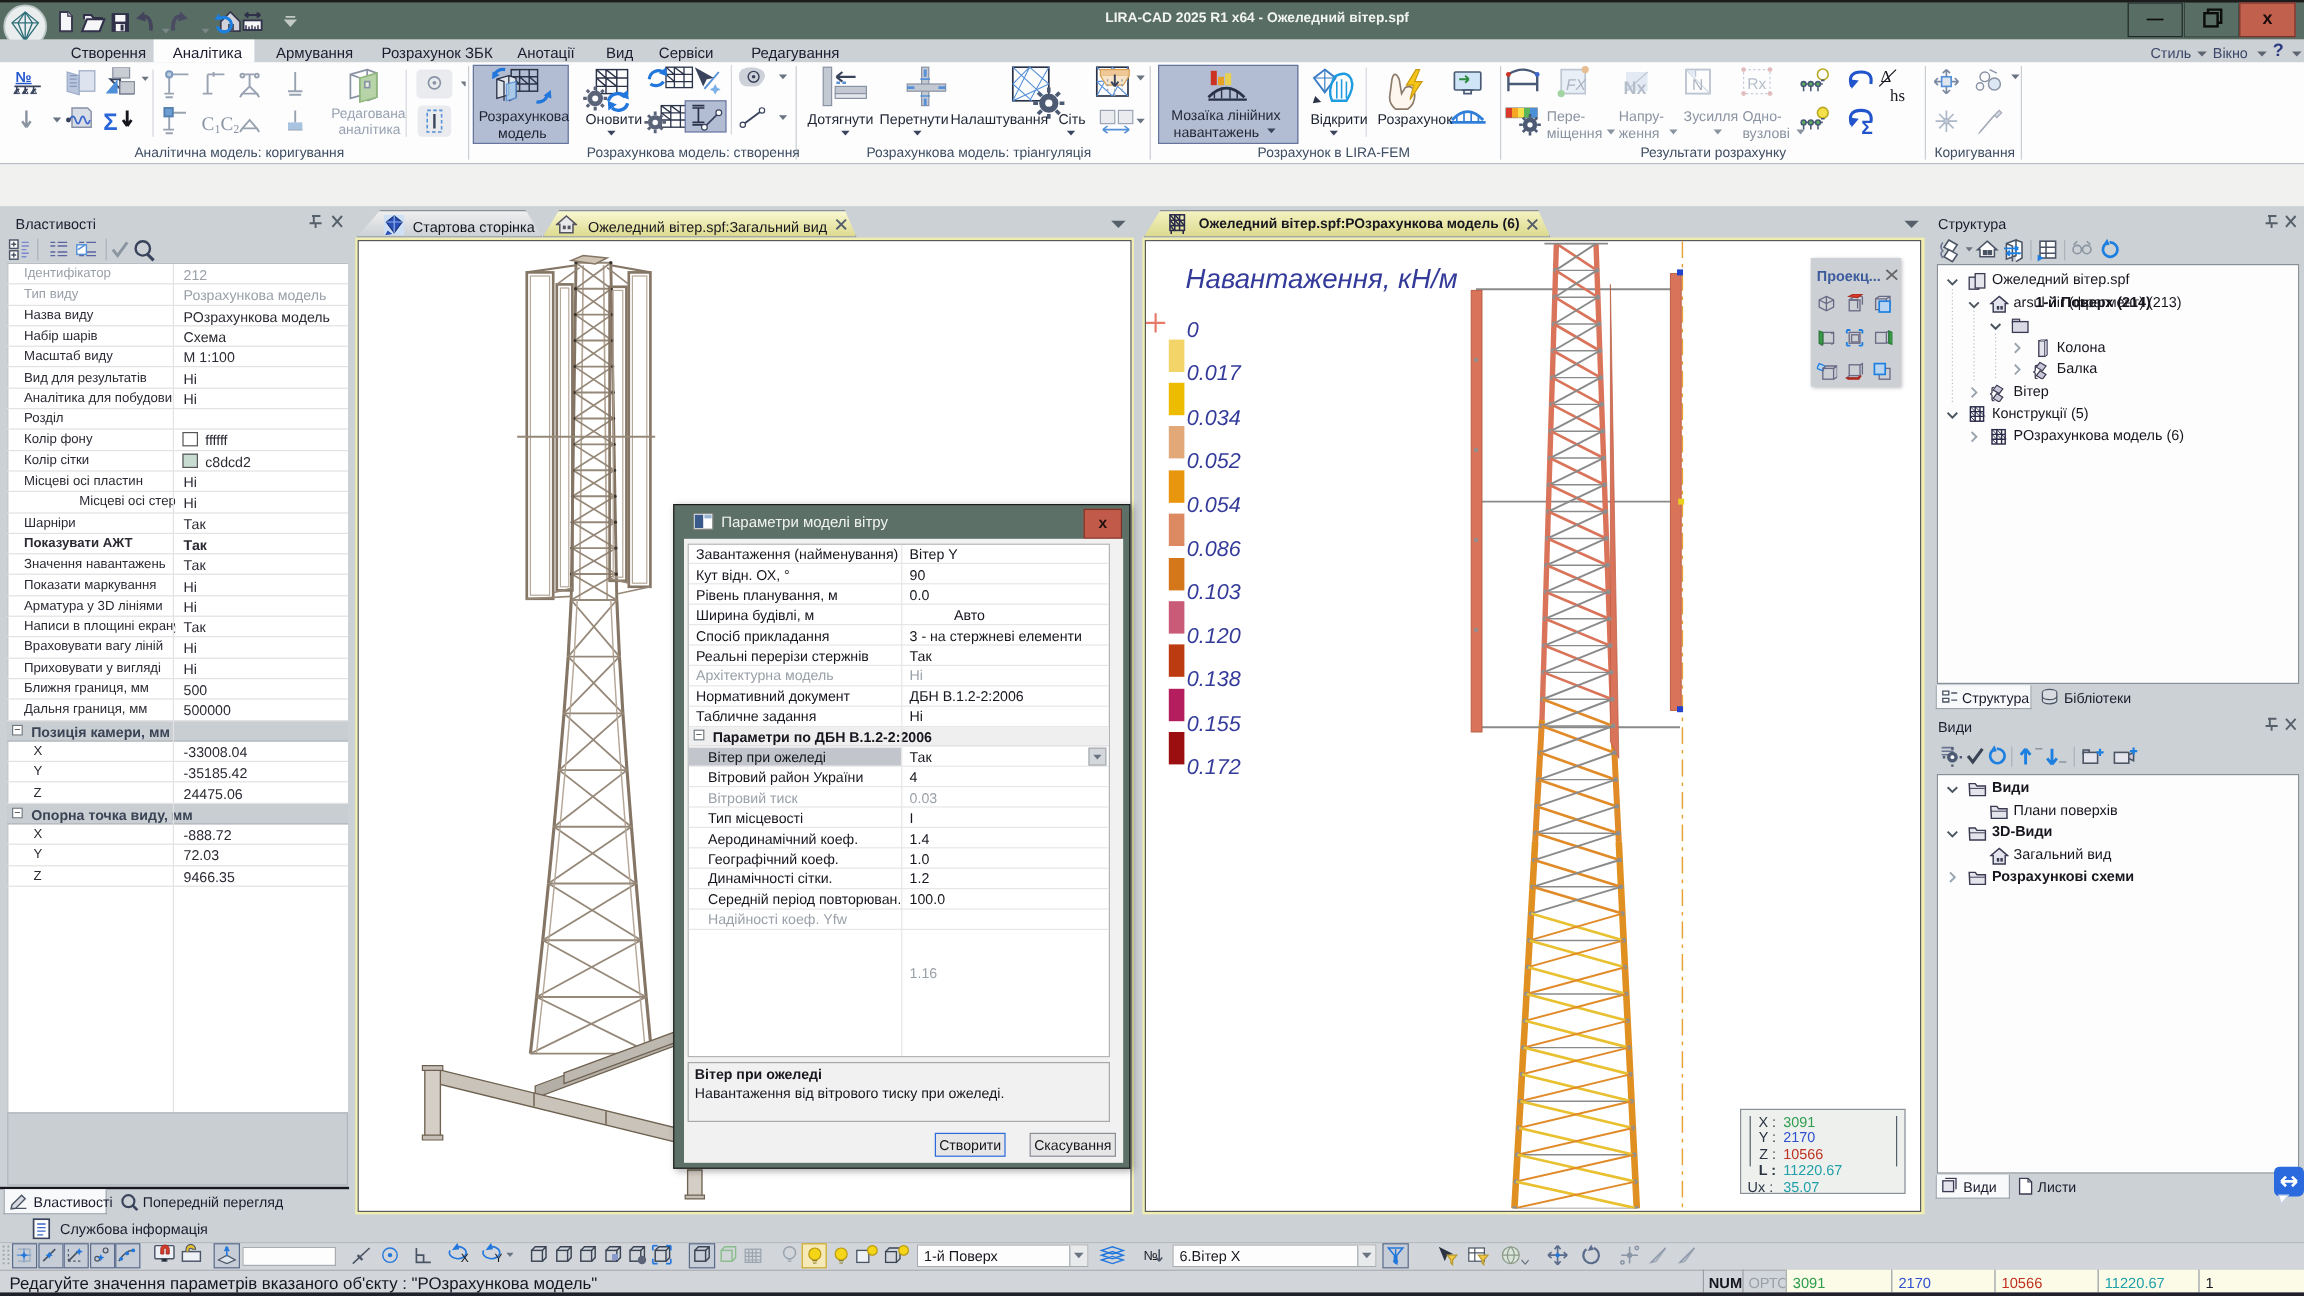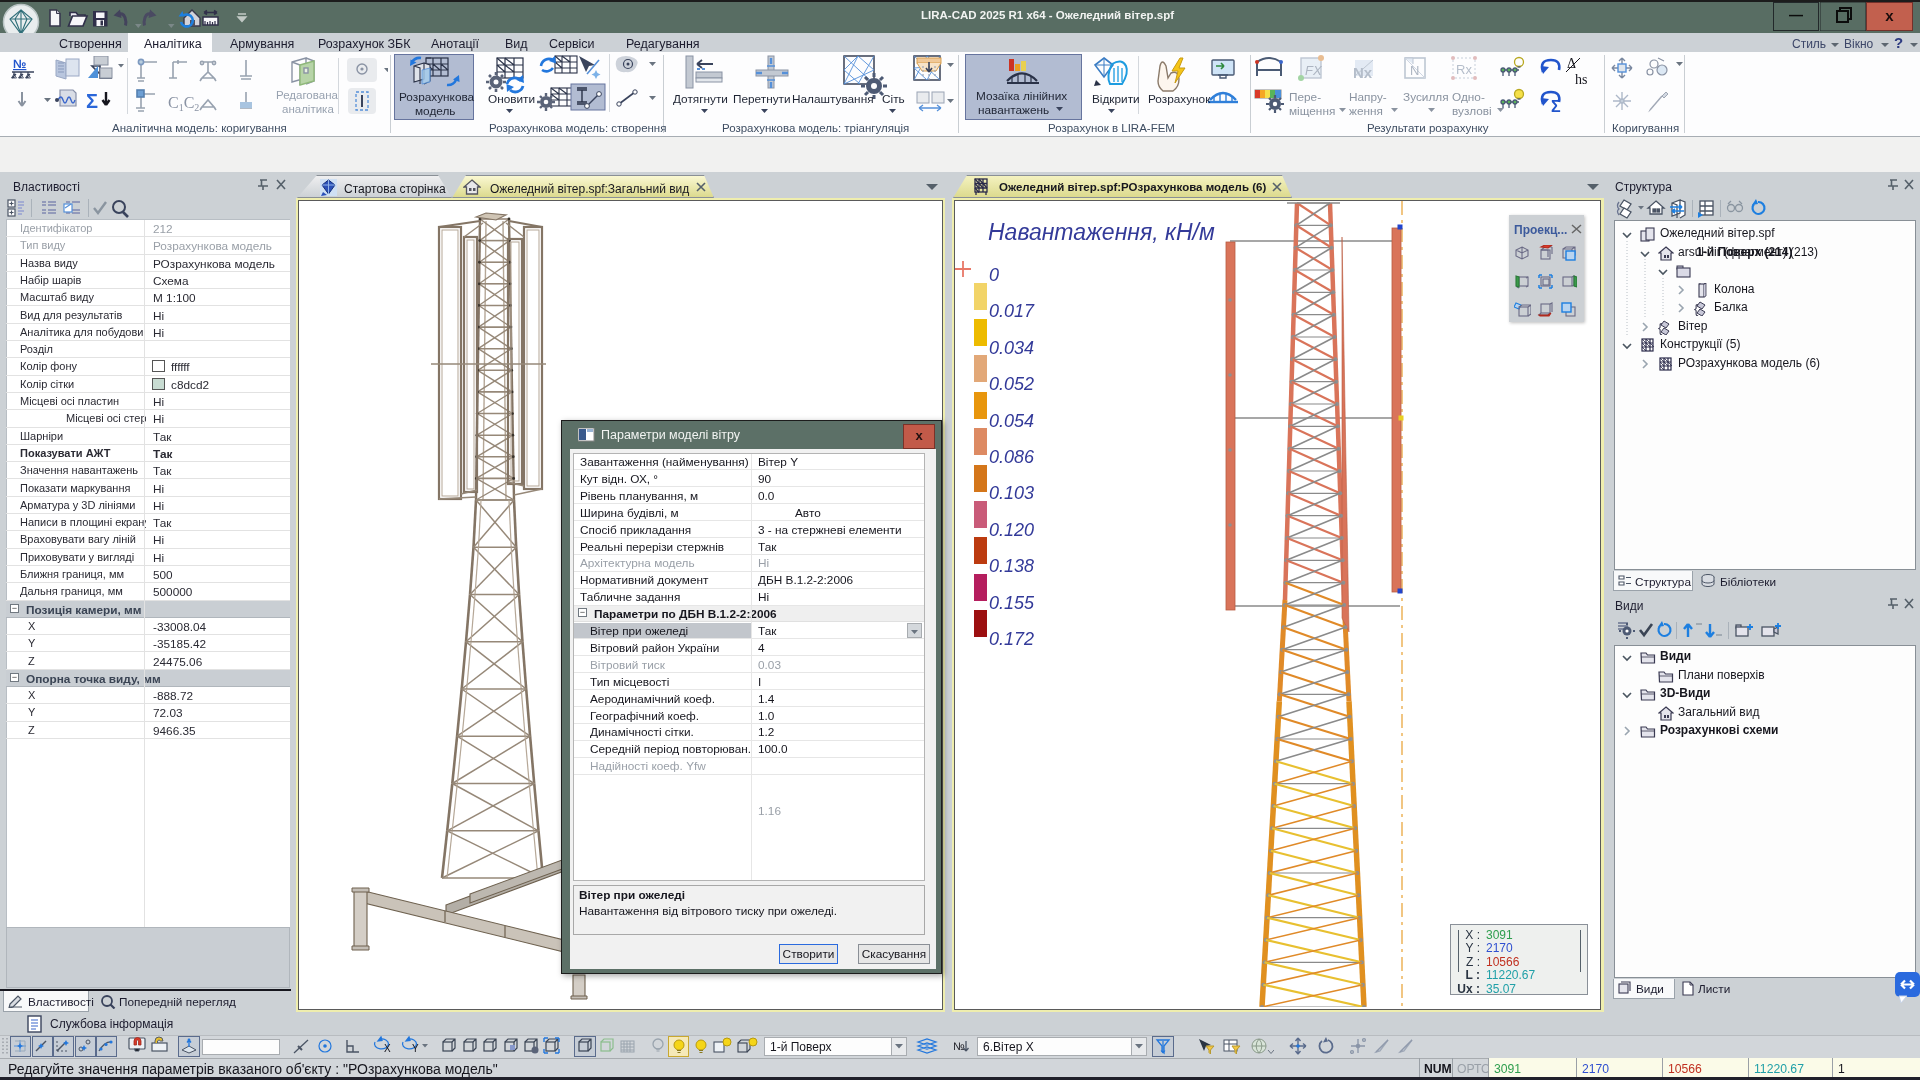--- a/index.html
+++ b/index.html
@@ -1163,21 +1163,21 @@
 <div class="" style="left:1458px;top:930px;width:1px;height:42px;background:#55606a;"></div>
 <div class="" style="left:1580px;top:930px;width:1px;height:42px;background:#55606a;"></div>
 <div style="position:absolute;left:1454px;top:927.5px;width:26px;text-align:right;white-space:nowrap;color:#2a3442;font-size:12px;font-weight:normal;">X :</div>
 <div style="position:absolute;left:1486px;top:927.5px;white-space:nowrap;color:#2e9e4e;font-size:12px;">3091</div>
 <div style="position:absolute;left:1454px;top:941.1px;width:26px;text-align:right;white-space:nowrap;color:#2a3442;font-size:12px;font-weight:normal;">Y :</div>
 <div style="position:absolute;left:1486px;top:941.1px;white-space:nowrap;color:#3050d0;font-size:12px;">2170</div>
 <div style="position:absolute;left:1454px;top:954.7px;width:26px;text-align:right;white-space:nowrap;color:#2a3442;font-size:12px;font-weight:normal;">Z :</div>
 <div style="position:absolute;left:1486px;top:954.7px;white-space:nowrap;color:#c03020;font-size:12px;">10566</div>
 <div style="position:absolute;left:1454px;top:968.3px;width:26px;text-align:right;white-space:nowrap;color:#2a3442;font-size:12px;font-weight:bold;">L :</div>
 <div style="position:absolute;left:1486px;top:968.3000000000001px;white-space:nowrap;color:#20a0a8;font-size:12px;">11220.67</div>
-<div style="position:absolute;left:1454px;top:981.9px;width:26px;text-align:right;white-space:nowrap;color:#2a3442;font-size:12px;font-weight:bold;">Ux :</div>
+<div style="position:absolute;left:1454px;top:981.9px;width:26px;text-align:center;white-space:nowrap;color:#2a3442;font-size:12px;font-weight:normal;">Ux :</div>
 <div style="position:absolute;left:1486px;top:981.9000000000001px;white-space:nowrap;color:#20a0a8;font-size:12px;">35.07</div>
 <div class="" style="left:1604px;top:172px;width:6px;height:863px;background:#ccd1d5;"></div>
 <div class="" style="left:1610px;top:172px;width:310px;height:863px;background:#ccd1d5;"></div>
 <div style="position:absolute;left:1615px;top:180px;white-space:nowrap;color:#1c1c2e;font-size:12px;">Структура</div>
 <svg style="position:absolute;left:1886px;top:178px;" width="30" height="14" viewBox="0 0 30 14">
     <g stroke="#55606a" stroke-width="1.6" fill="none">
       <path d="M4 2 h7 M5.5 2 v6 M2 8 h10 M7 8 v4"></path>
       <path d="M19 2 l8 9 M27 2 l-8 9"></path>
     </g>
   </svg>

